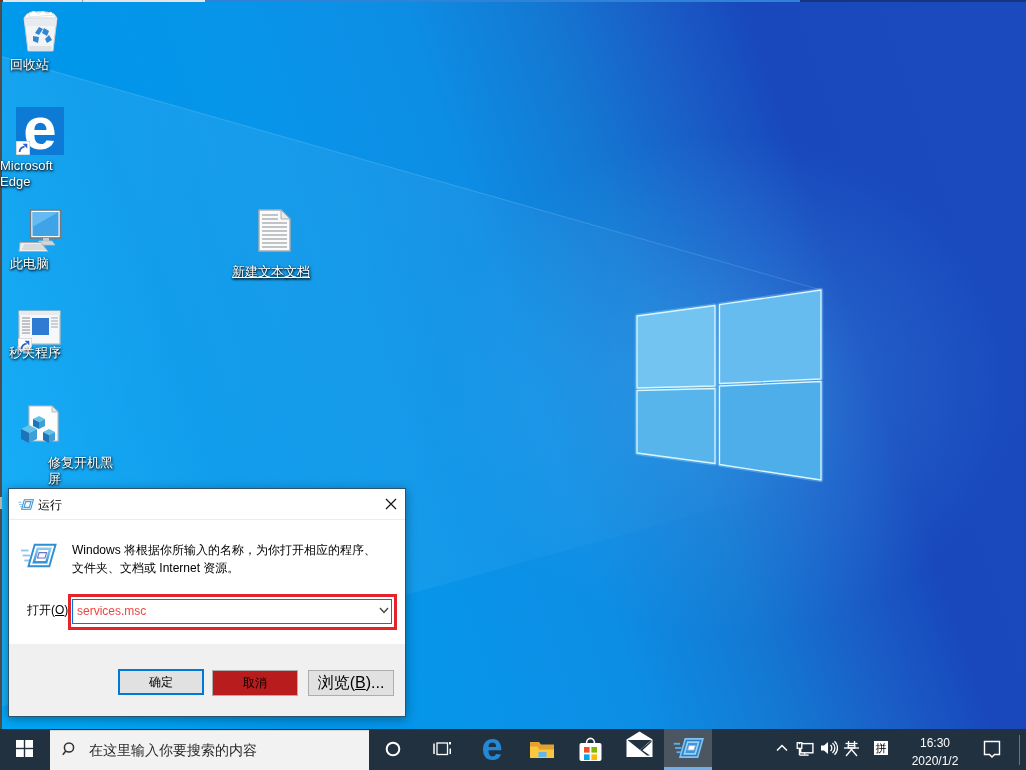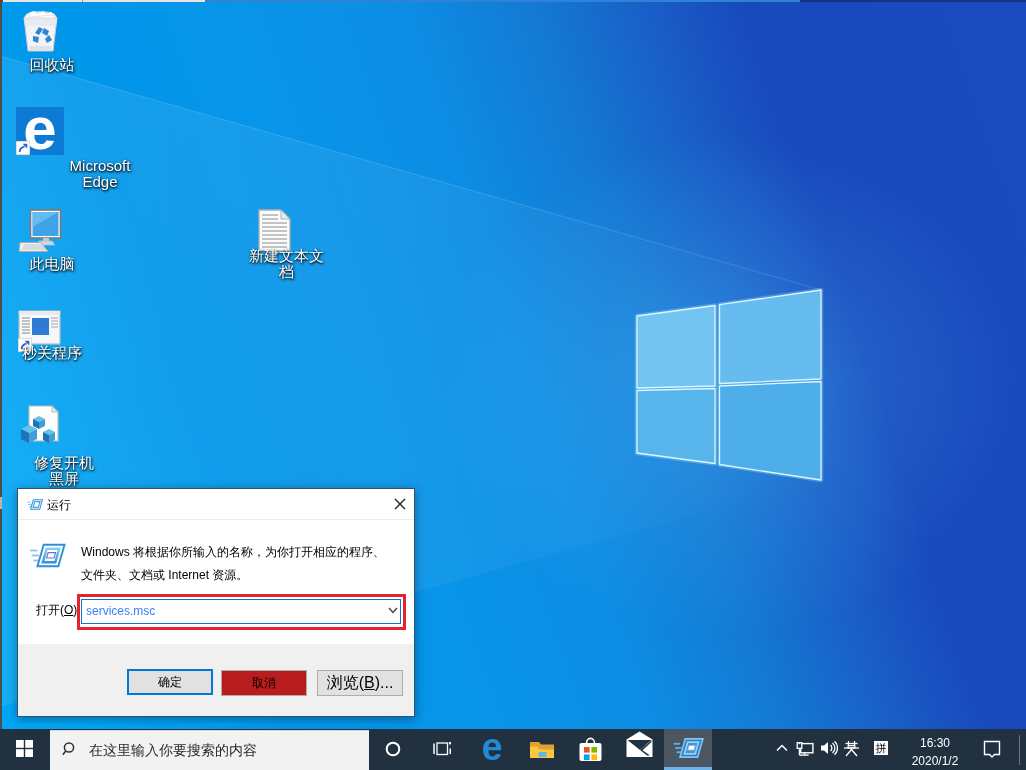--- a/index.html
+++ b/index.html
@@ -1,19 +1,19 @@
 <!DOCTYPE html>
 <html><head><meta charset="utf-8">
 <style>
   html,body{margin:0;padding:0;}
   body{width:1026px;height:770px;overflow:hidden;position:relative;
        font-family:"Liberation Sans",sans-serif;background:#0a8ee4;}
   .abs{position:absolute;}
-  .cap{position:absolute;color:#fff;font-size:15px;text-align:center;
-       text-shadow:0 1px 2px rgba(0,0,0,.9),1px 1px 3px rgba(0,0,0,.8);line-height:16px;margin-left:12px;}
+  .cap{position:absolute;color:#fff;font-size:13px;text-align:left;
+       text-shadow:0 1px 2px rgba(0,0,0,.9),1px 1px 3px rgba(0,0,0,.8);line-height:16px;}
 </style></head>
 <body>
 
 <svg class="abs" style="left:0;top:0" width="1026" height="729" viewBox="0 0 1026 729">
   <defs>
     <linearGradient id="bg" gradientUnits="userSpaceOnUse" x1="0" y1="500" x2="1026" y2="150">
       <stop offset="0" stop-color="#00a6f6"></stop>
       <stop offset="0.20" stop-color="#0096ea"></stop>
       <stop offset="0.35" stop-color="#0895e9"></stop>
       <stop offset="0.50" stop-color="#0d8de4"></stop>
@@ -84,21 +84,21 @@
 
 <div class="abs" style="left:16px;top:107px;width:48px;height:48px;background:#0d7bd6"></div>
 <svg class="abs" style="left:16px;top:107px" width="48" height="48" viewBox="0 0 48 48">
   <text x="24" y="42" font-size="60" font-weight="bold" fill="#ffffff" text-anchor="middle" font-family="Liberation Sans">e</text>
 </svg>
 <svg class="abs" style="left:16px;top:141px" width="14" height="14" viewBox="0 0 14 14">
   <rect width="14" height="14" fill="#ffffff" stroke="#b9b9b9" stroke-width="1"></rect>
   <path d="M3.6,11 Q3.9,6.4 8.6,5.6" stroke="#2b5fd0" stroke-width="1.8" fill="none"></path>
   <polygon points="6.6,2.7 11.3,2.7 11.3,7.4" fill="#2b5fd0"></polygon>
 </svg>
-<div class="cap" style="left:0px;top:158px;width:80px;padding-left:48px;">Microsoft<br>Edge</div>
+<div class="cap" style="left:0px;top:158px;width:80px;">Microsoft<br>Edge</div>
 
 <svg class="abs" style="left:18px;top:209px" width="44" height="44" viewBox="0 0 44 44">
   <rect x="12.5" y="1" width="30" height="28" fill="#fbfbfb" stroke="#75797d" stroke-width="1.6"></rect>
   <rect x="14.5" y="3" width="26" height="24" fill="#3fa3e8"></rect>
   <path d="M14.5,3 L40.5,3 L14.5,18 Z" fill="#6fc0f2" opacity="0.8"></path>
   <rect x="25" y="29" width="6" height="3" fill="#c7cacd"></rect>
   <path d="M21,32 l13,0 3,4 -18,0 z" fill="#d4d7da" stroke="#b9bcc0" stroke-width="0.8"></path>
   <path d="M2,33.5 l21,0 7,9 -29,0 z" fill="#eceeef" stroke="#a8abae" stroke-width="1"></path>
   <g stroke="#c0c3c6" stroke-width="0.9">
     <line x1="6" y1="36" x2="25" y2="36"></line>
@@ -142,40 +142,40 @@
     <path d="M2,24 l0,10 8,4 0,-10 z" fill="#1f73b8"></path>
     <path d="M10,28 l8,-4 0,10 -8,4 z" fill="#3f9fd8"></path>
     <path d="M14,14 l6,-3 6,3 -6,3 z" fill="#62c3ea"></path>
     <path d="M14,14 l0,7 6,3 0,-7 z" fill="#1f73b8"></path>
     <path d="M20,17 l6,-3 0,7 -6,3 z" fill="#3f9fd8"></path>
     <path d="M24,27 l6,-3 6,3 -6,3 z" fill="#62c3ea"></path>
     <path d="M24,27 l0,8 6,3 0,-8 z" fill="#1f73b8"></path>
     <path d="M30,30 l6,-3 0,8 -6,3 z" fill="#3f9fd8"></path>
   </g>
 </svg>
-<div class="cap" style="left:16px;top:455px;width:72px;">修复开机黑屏</div>
+<div class="cap" style="left:2px;top:455px;width:72px;padding-left:46px;">修复开机黑屏</div>
 
 <svg class="abs" style="left:258px;top:209px" width="33" height="43" viewBox="0 0 33 43">
   <path d="M1,1 L23,1 L32,10 L32,42 L1,42 Z" fill="#fbfbfb" stroke="#aaadb0" stroke-width="1.4"></path>
   <path d="M23,1 L23,10 L32,10 Z" fill="#e8eaec" stroke="#aaadb0" stroke-width="1"></path>
   <g stroke="#9aa0a6" stroke-width="1.2">
     <line x1="4" y1="6" x2="20" y2="6"></line>
       <line x1="4" y1="10" x2="20" y2="10"></line>
     <line x1="4" y1="14" x2="29" y2="14"></line>
       <line x1="4" y1="18" x2="29" y2="18"></line>
     <line x1="4" y1="22" x2="29" y2="22"></line>
       <line x1="4" y1="26" x2="29" y2="26"></line>
     <line x1="4" y1="30" x2="29" y2="30"></line>
       <line x1="4" y1="34" x2="29" y2="34"></line>
     <line x1="4" y1="38" x2="29" y2="38"></line>
   </g>
 </svg>
-<div class="cap" style="left:232px;top:248px;width:85px;">新建文本文档</div>
-
-<div class="abs" style="left:17px;top:488px;width:396px;height:227px;background:#ffffff;border:1px solid #2b536b;box-shadow:0 2px 10px rgba(0,0,0,0.35);">
+<div class="cap" style="left:232px;top:264px;width:85px;text-decoration:underline;">新建文本文档</div>
+
+<div class="abs" style="left:8px;top:488px;width:396px;height:227px;background:#ffffff;border:1px solid #2b536b;box-shadow:0 2px 10px rgba(0,0,0,0.35);">
 
   <div class="abs" style="left:0;top:0;width:396px;height:30px;background:#ffffff;border-bottom:1px solid #ececec;">
     <svg class="abs" style="left:9px;top:10px" width="16" height="11" viewBox="0 0 44 30">
       <g stroke="#8cc6ee" stroke-width="2.8">
         <line x1="1" y1="9" x2="10" y2="9"></line>
           <line x1="3" y1="15" x2="12" y2="15"></line>
           <line x1="5" y1="21" x2="14" y2="21"></line>
       </g>
       <g transform="translate(18,0) skewX(-16)">
         <rect x="0" y="2" width="25" height="26" fill="#ffffff" stroke="#2e8fd4" stroke-width="2.8"></rect>
@@ -201,25 +201,25 @@
         <line x1="3" y1="15" x2="12" y2="15"></line>
         <line x1="5" y1="21" x2="14" y2="21"></line>
     </g>
     <g transform="translate(18,0) skewX(-16)">
       <rect x="0" y="2" width="25" height="26" fill="#ffffff" stroke="#2e8fd4" stroke-width="2.4"></rect>
       <rect x="3.5" y="5.5" width="18" height="19" fill="url(#rg1)"></rect>
       <rect x="6.5" y="8.5" width="12" height="13" fill="#ffffff"></rect>
       <rect x="8" y="11.5" width="9" height="6.5" fill="#f8fbff" stroke="#6a74c8" stroke-width="1.4"></rect>
     </g>
   </svg>
-  <div class="abs" style="left:63px;top:52px;width:332px;font-size:12px;line-height:23px;color:#000;">Windows 将根据你所输入的名称，为你打开相应的程序、<br>文件夹、文档或 Internet 资源。</div>
+  <div class="abs" style="left:63px;top:52px;width:332px;font-size:12px;line-height:18px;color:#000;">Windows 将根据你所输入的名称，为你打开相应的程序、<br>文件夹、文档或 Internet 资源。</div>
   <div class="abs" style="left:12px;top:113px;font-size:12px;color:#000;margin-left:6px;">打开(<span style="text-decoration:underline">O</span>):</div>
 
   <div class="abs" style="left:63px;top:110px;width:318px;height:23px;background:#fff;border:1px solid #0078d7;">
-    <div class="abs" style="left:4px;top:4px;font-size:12px;color:#3b82f6;">services.msc</div>
+    <div class="abs" style="left:4px;top:4px;font-size:12px;color:#ef4444;">services.msc</div>
     <svg class="abs" style="left:306px;top:7px" width="10" height="8" viewBox="0 0 10 8">
       <path d="M1,1 L5,5.5 L9,1" stroke="#444" stroke-width="1.4" fill="none"></path>
     </svg>
   </div>
 
   <div class="abs" style="left:59px;top:105px;width:323px;height:30px;border:3px solid #e5232a;"></div>
 
   <div class="abs" style="left:0;top:155px;width:396px;height:72px;background:#f0f0f0;">
     <div class="abs" style="left:109px;top:25px;width:82px;height:22px;background:#e1e1e1;border:2px solid #0078d7;
          font-size:12px;text-align:center;line-height:22px;color:#000;">确定</div>

